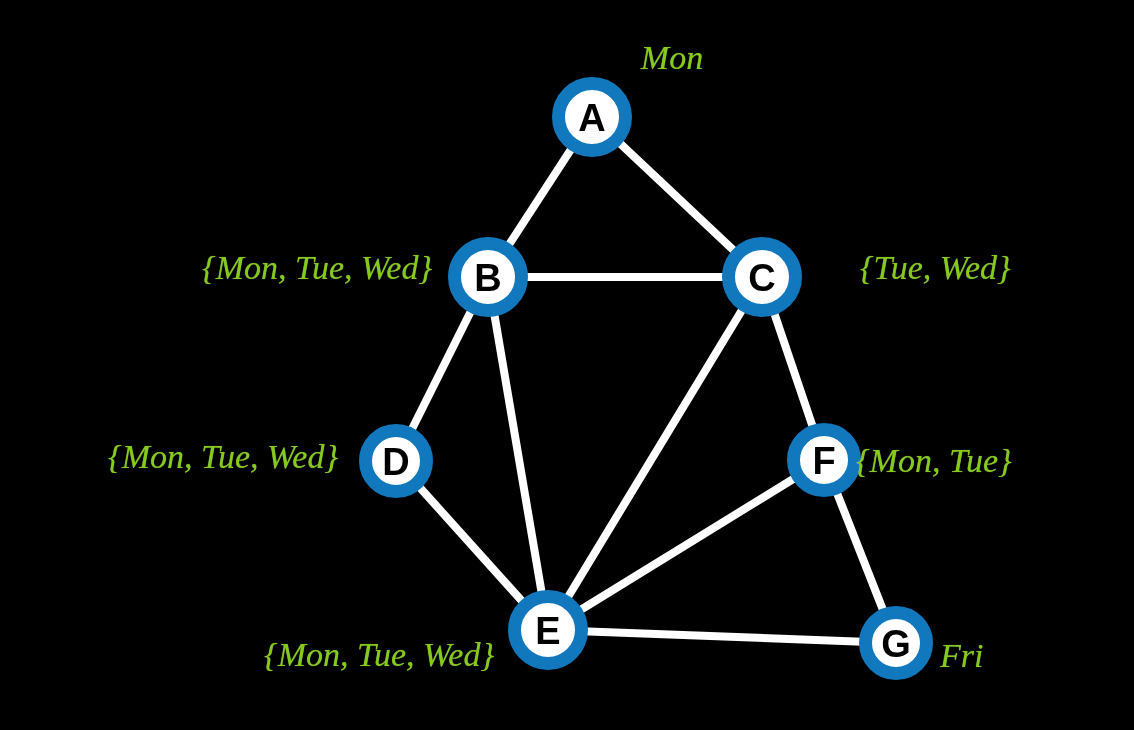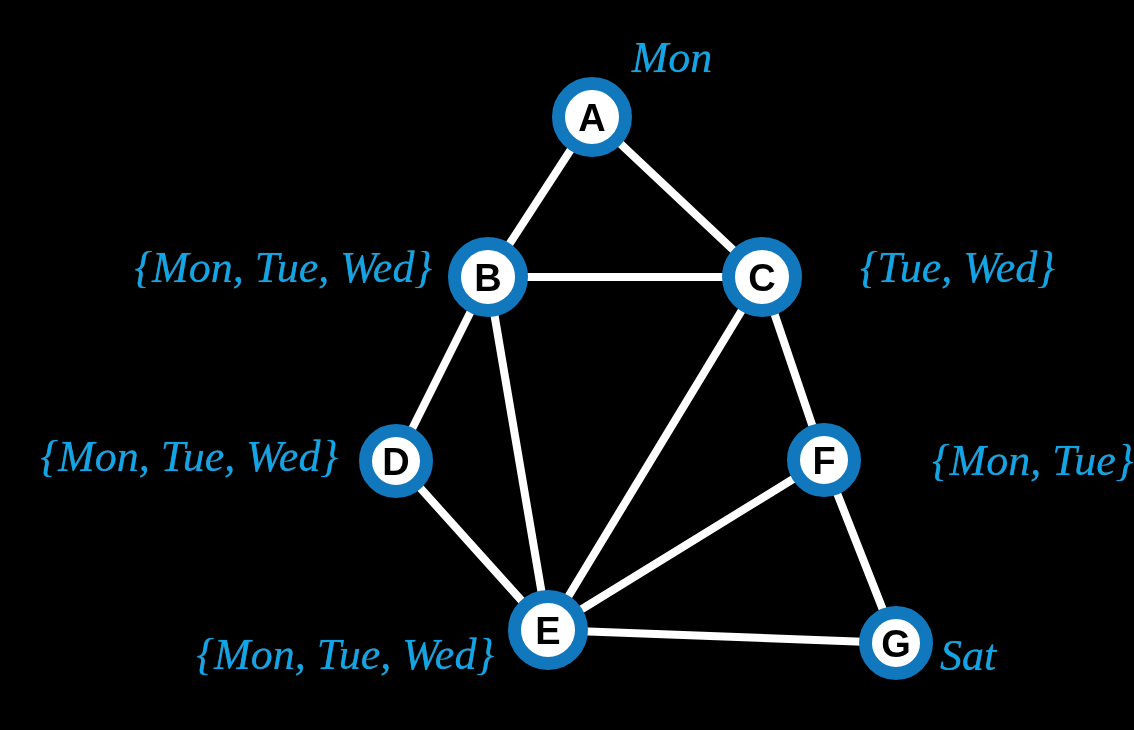--- a/index.html
+++ b/index.html
@@ -42,24 +42,24 @@
     fill: #000000;
     font-family: "Liberation Sans", sans-serif;
     font-weight: bold;
     font-size: 38px;
     text-anchor: middle;
     dominant-baseline: central;
     letter-spacing: 0px;
   }
   .domain-label {
     position: absolute;
-    color: #0ea5e9;
+    color: #84cc16;
     font-family: "Liberation Serif", serif;
     font-style: italic;
-    font-size: 44px;
+    font-size: 34px;
     white-space: nowrap;
     line-height: 1;
     text-shadow: 0 0 1px rgba(255,255,255,0.45);
   }
   .lbl-right { transform: translate(0, -50%); }
   .lbl-left  { transform: translate(-100%, -50%); }
   .lbl-center{ transform: translate(-50%, -50%); }
 </style>
 </head>
 <body>
@@ -108,17 +108,17 @@
           <circle cx="896" cy="643" r="30.5" class="node-ring" fill="#ffffff" stroke="#1278be"></circle>
           <text x="896" y="644" class="node-letter" fill="#000000" font-size="35">G</text>
         </g>
       </g>
   </svg>
   <div id="labels-layer">
       <div class="domain-label lbl-center" style="left: 672px; top: 58px;">Mon</div>
       <div class="domain-label lbl-left" style="left: 432px; top: 268px;">{Mon, Tue, Wed}</div>
       <div class="domain-label lbl-right" style="left: 860px; top: 268px;">{Tue, Wed}</div>
       <div class="domain-label lbl-left" style="left: 338px; top: 457px;">{Mon, Tue, Wed}</div>
-      <div class="domain-label lbl-right" style="left: 932px; top: 461px;">{Mon, Tue}</div>
+      <div class="domain-label lbl-right" style="left: 856px; top: 461px;">{Mon, Tue}</div>
       <div class="domain-label lbl-left" style="left: 494px; top: 655px;">{Mon, Tue, Wed}</div>
-      <div class="domain-label lbl-right" style="left: 940px; top: 656px;">Sat</div>
+      <div class="domain-label lbl-right" style="left: 940px; top: 656px;">Fri</div>
     </div>
 </div>
 
 </body></html>

